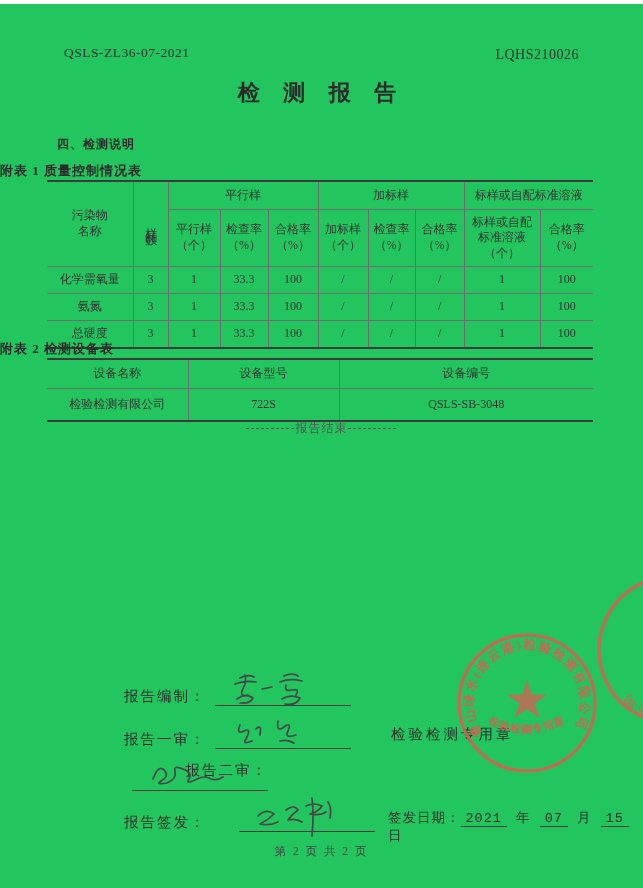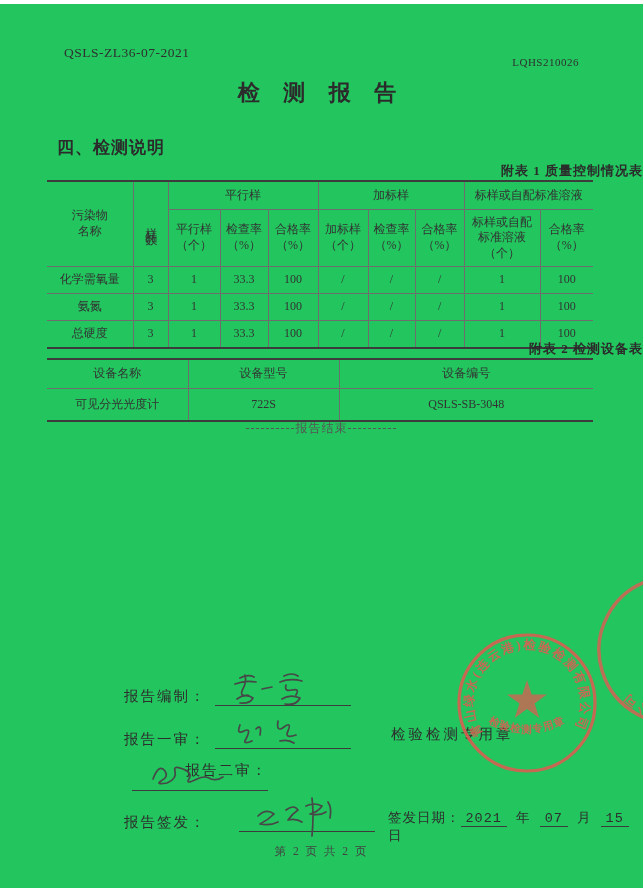--- a/index.html
+++ b/index.html
@@ -4,25 +4,25 @@
 <style>
   html,body { margin:0; padding:0; background:#ffffff; }
   #page {
     position:relative; width:643px; height:888px; margin:4px auto;
     background:#22c55e; overflow:hidden;
     font-family:"Liberation Serif","DejaVu Serif",serif;
     color:#333;
   }
   .abs { position:absolute; }
   .hdr-left  { left:64px;  top:41px; font-size:13.5px; color:#2f2f2f; letter-spacing:0.5px; }
-  .hdr-right { right:64px; top:52px; font-size:11px; color:#2f2f2f; letter-spacing:0.5px; }
+  .hdr-right { right:64px; top:43px; font-size:14px; color:#2f2f2f; letter-spacing:0.5px; }
   .doc-title { left:0; right:0; top:74px; text-align:center; font-size:22px; font-weight:bold;
                letter-spacing:9px; color:#2b2b2b; }
-  .section-heading { left:57px; top:132px; font-size:17px; font-weight:bold; color:#2b2b2b; letter-spacing:1px; }
-  .tbl-caption { left:0; right:0; text-align:right; font-size:13px; font-weight:bold; color:#2b2b2b; letter-spacing:1px; }
+  .section-heading { left:57px; top:132px; font-size:12px; font-weight:bold; color:#2b2b2b; letter-spacing:1px; }
+  .tbl-caption { left:0; right:0; text-align:left; font-size:13px; font-weight:bold; color:#2b2b2b; letter-spacing:1px; }
   .cap1 { top:158px; }
   .cap2 { top:336px; }
 
   table.doc-table { position:absolute; left:47px; width:546px; border-collapse:collapse; table-layout:fixed;
                     border-top:2.5px solid #3c3c3c; border-bottom:2.5px solid #3c3c3c; }
   .t1 { top:176px; }
   .t2 { top:354px; }
   .doc-table th, .doc-table td {
     border:1px solid #6e6e6e; font-weight:normal; text-align:center; vertical-align:middle;
     font-size:12px; color:#333; padding:1px 2px; line-height:1.3;
@@ -160,21 +160,21 @@
         <col style="width:151px">
         <col style="width:254px">
     </colgroup>
     <tbody>
         <tr class="hd-row">
       <th>设备名称</th>
       <th>设备型号</th>
       <th>设备编号</th>
     </tr>
     <tr class="data-row">
-      <td>可见分光光度计</td>
+      <td>检验检测有限公司</td>
       <td>722S</td>
       <td>QSLS-SB-3048</td>
     </tr>
   </tbody>
     </table>
 
   <div class="abs end-marker">----------报告结束----------</div>
 
   <div class="abs sig-row sr1">
     <span class="sig-label">报告编制：</span>

